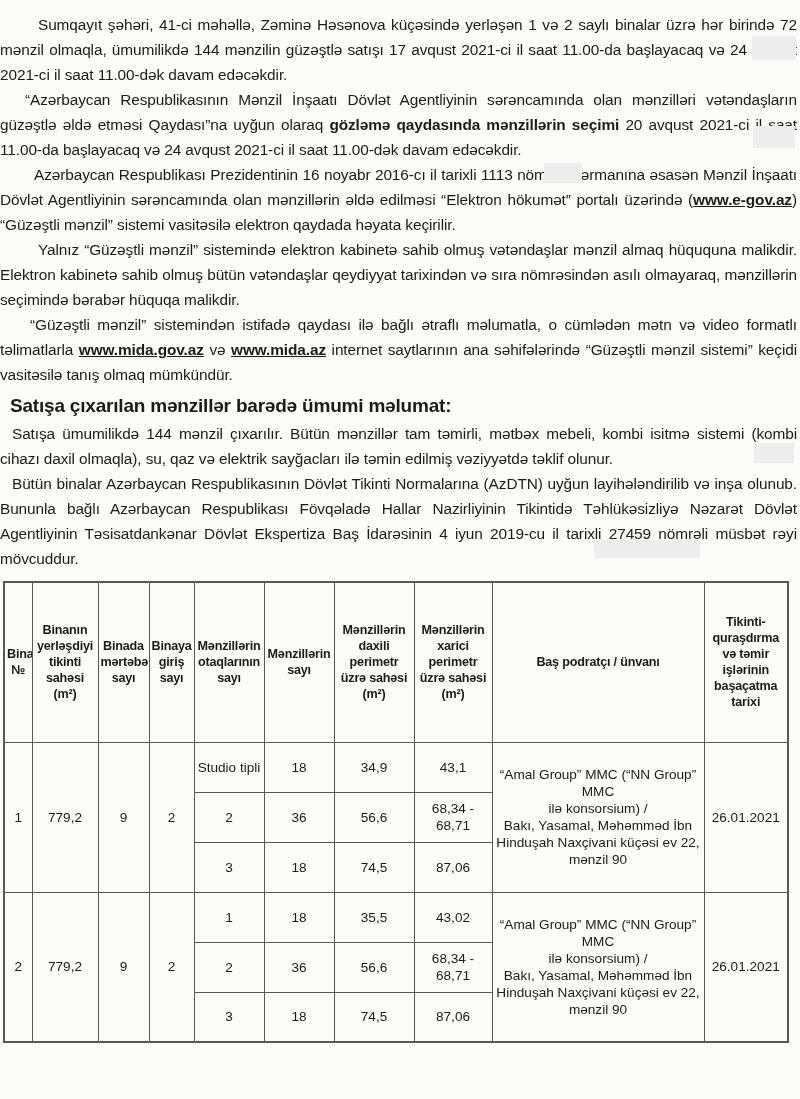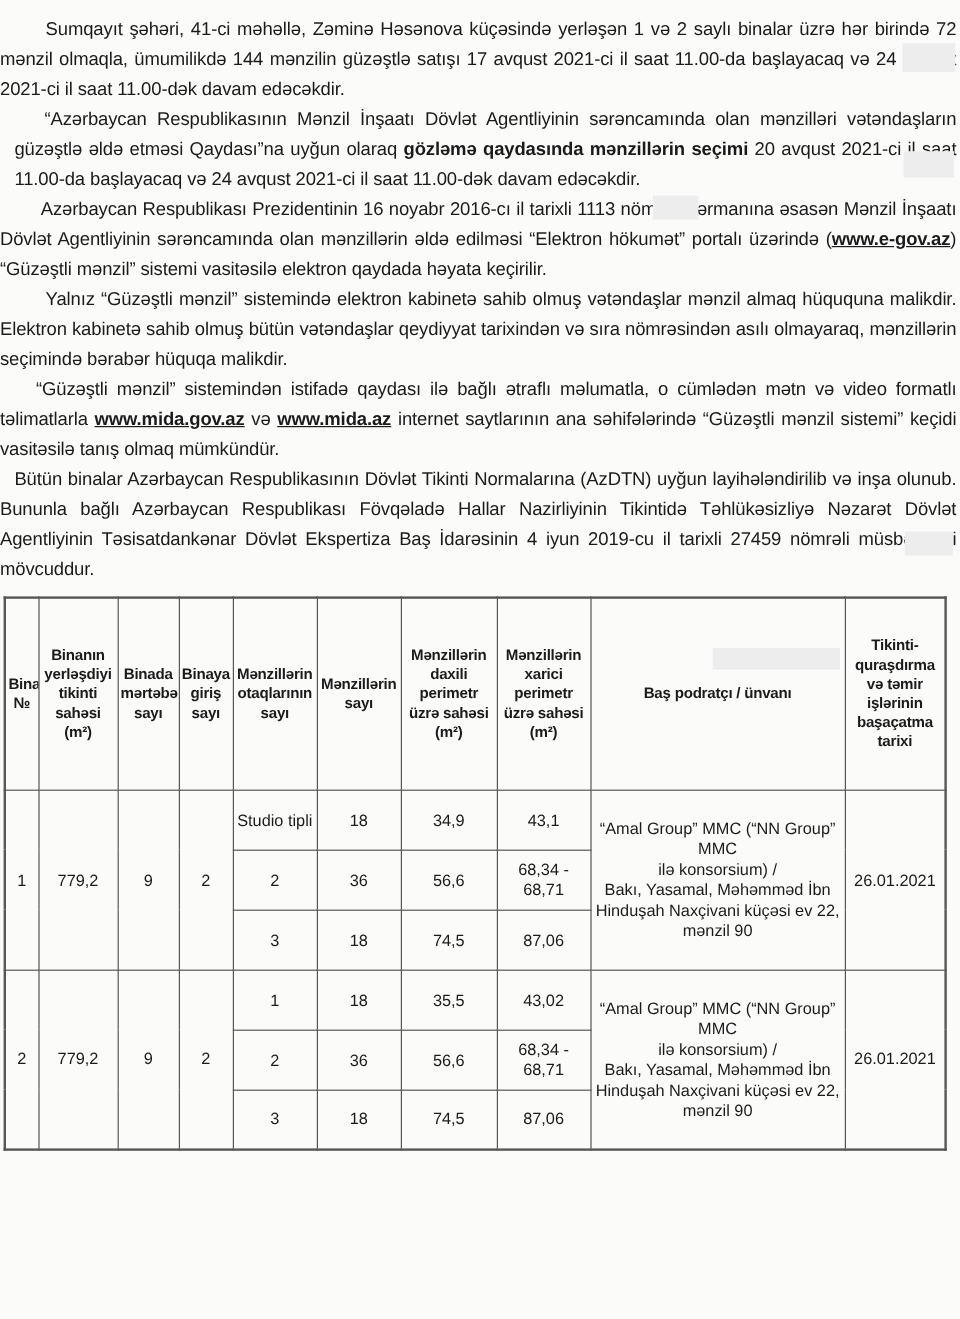--- a/index.html
+++ b/index.html
@@ -81,28 +81,30 @@
 <div class="page">
 
   <div class="artifact" style="left:752px;top:36px;width:44px;height:24px;"></div>
   <div class="artifact" style="left:753px;top:126px;width:42px;height:22px;"></div>
   <div class="artifact" style="left:544px;top:163px;width:38px;height:20px;"></div>
   <div class="artifact" style="left:754px;top:443px;width:40px;height:20px;"></div>
   <div class="artifact" style="left:594px;top:540px;width:106px;height:18px;"></div>
 
   <div class="body-text" id="intro-section">
       <p class="para" style="text-indent: 38px;"><span>Sumqayıt şəhəri, 41-ci məhəllə, Zəminə Həsənova küçəsində yerləşən 1 və 2 saylı binalar üzrə hər birində 72 mənzil olmaqla, ümumilikdə 144 mənzilin güzəştlə satışı 17 avqust 2021-ci il  saat 11.00-da başlayacaq və 24 avqust 2021-ci il saat 11.00-dək davam edəcəkdir.</span></p>
-      <p class="para" style="text-indent: 25px; padding-left: 12px;"><span>“Azərbaycan Respublikasının Mənzil İnşaatı Dövlət Agentliyinin sərəncamında olan mənzilləri vətəndaşların güzəştlə əldə etməsi Qaydası”na uyğun olaraq </span><span class="seg-bold">gözləmə qaydasında mənzillərin seçimi</span><span> 20 avqust 2021-ci il saat 11.00-da başlayacaq və 24 avqust 2021-ci il saat 11.00-dək davam edəcəkdir.</span></p>
+      <p class="para" style="text-indent: 25px;"><span>“Azərbaycan Respublikasının Mənzil İnşaatı Dövlət Agentliyinin sərəncamında olan mənzilləri vətəndaşların güzəştlə əldə etməsi Qaydası”na uyğun olaraq </span><span class="seg-bold">gözləmə qaydasında mənzillərin seçimi</span><span> 20 avqust 2021-ci il saat 11.00-da başlayacaq və 24 avqust 2021-ci il saat 11.00-dək davam edəcəkdir.</span></p>
       <p class="para" style="text-indent: 34px;"><span>Azərbaycan Respublikası Prezidentinin 16 noyabr 2016-cı il tarixli 1113 nömrəli Fərmanına əsasən Mənzil İnşaatı Dövlət Agentliyinin sərəncamında olan mənzillərin əldə edilməsi “Elektron hökumət” portalı üzərində (</span><a class="doclink" href="#">www.e-gov.az</a><span>) “Güzəştli mənzil” sistemi vasitəsilə elektron qaydada həyata keçirilir.</span></p>
       <p class="para" style="text-indent: 38px;"><span>Yalnız “Güzəştli mənzil” sistemində elektron kabinetə sahib olmuş vətəndaşlar mənzil almaq hüququna malikdir. Elektron kabinetə sahib olmuş bütün vətəndaşlar qeydiyyat tarixindən və sıra nömrəsindən asılı olmayaraq, mənzillərin seçimində bərabər hüquqa malikdir.</span></p>
       <p class="para" style="text-indent: 30px;"><span>“Güzəştli mənzil” sistemindən istifadə qaydası ilə bağlı ətraflı məlumatla, o cümlədən mətn və video formatlı təlimatlarla </span><a class="doclink" href="#">www.mida.gov.az</a><span> və </span><a class="doclink" href="#">www.mida.az</a><span> internet saytlarının ana səhifələrində “Güzəştli mənzil sistemi” keçidi vasitəsilə tanış olmaq mümkündür.</span></p>
     </div>
 
+  <h2 class="section-heading">Satışa çıxarılan mənzillər barədə ümumi məlumat:</h2>
 
   <div class="body-text" id="info-section">
+      <p class="para" style="text-indent: 12px;"><span>Satışa ümumilikdə 144 mənzil çıxarılır. Bütün mənzillər tam təmirli, mətbəx mebeli, kombi isitmə sistemi (kombi cihazı daxil olmaqla), su, qaz və elektrik sayğacları ilə təmin edilmiş vəziyyətdə təklif olunur.</span></p>
       <p class="para" style="text-indent: 12px;"><span>Bütün binalar Azərbaycan Respublikasının Dövlət Tikinti Normalarına (AzDTN) uyğun layihələndirilib və inşa olunub. Bununla bağlı Azərbaycan Respublikası Fövqəladə Hallar Nazirliyinin Tikintidə Təhlükəsizliyə Nəzarət Dövlət Agentliyinin Təsisatdankənar Dövlət Ekspertiza Baş İdarəsinin  4 iyun 2019-cu il  tarixli 27459 nömrəli müsbət rəyi mövcuddur.</span></p>
     </div>
 
   <table class="apts">
     <colgroup>
       <col style="width:28px">
         <col style="width:66px">
         <col style="width:51px">
       <col style="width:45px">
         <col style="width:70px">

